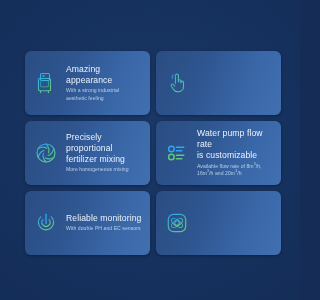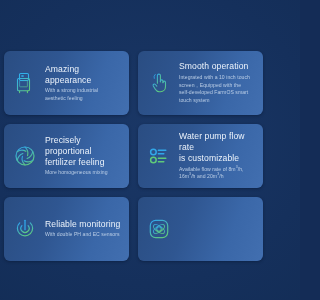--- a/index.html
+++ b/index.html
@@ -18,27 +18,28 @@
   #page {
     position: relative;
     width: 300px;
     height: 300px;
     background: radial-gradient(120% 110% at 50% 45%, #1a3766 0%, #15305c 45%, #112a50 100%);
     box-sizing: border-box;
   }
 
   .grid {
     position: absolute;
-    left: 4px;
+    left: 25px;
     top: 51px;
     width: 259px;
     display: grid;
     grid-template-columns: 125px 125px;
     grid-column-gap: 9px;
     grid-row-gap: 9px;
+    gap: 6px;
   }
 
   .card {
     position: relative;
     height: 64px;
     border-radius: 6px;
     background: linear-gradient(110deg, #2a4d82 0%, #2f5691 38%, #3a67a8 72%, #426fb0 100%);
     box-shadow: 0 1px 3px rgba(6, 20, 44, 0.45);
     display: flex;
     align-items: center;
@@ -140,27 +141,20 @@
                 <stop offset="0%" stop-color="#31a6e8"></stop>
                 <stop offset="100%" stop-color="#5fc97a"></stop>
               </linearGradient>
             </defs>
             <path d="M10.4 12.3V4.6a1.5 1.5 0 1 1 3 0v6.1" stroke="url(#g2)" stroke-width="1.1" stroke-linecap="round"></path>
             <path d="M13.4 10.7v-.5a1.3 1.3 0 1 1 2.6 0v1.4" stroke="url(#g2)" stroke-width="1.1" stroke-linecap="round"></path>
             <path d="M16 11.6v-.2a1.25 1.25 0 1 1 2.5 0v4.1c0 3-2.1 5.2-5 5.2h-1.2c-2 0-3.1-.9-4-2.4l-2-3.3a1.3 1.3 0 0 1 2.1-1.5l1.4 1.6" stroke="url(#g2)" stroke-width="1.1" stroke-linecap="round" stroke-linejoin="round"></path>
             <path d="M7.2 7.4a3.6 3.6 0 0 1 1-4" stroke="#31a6e8" stroke-width="1" stroke-linecap="round" opacity="0.85"></path>
           </svg>
         </span>
-        <div class="text-wrap">
-          <p class="card-title">Smooth operation</p>
-          <p class="card-desc">Integrated with a 10 inch touch
-screen，Equipped with the
-self-developed FarmOS smart
-touch system</p>
-        </div>
       </div>
     </div>
 
     <div class="card">
       <div class="card-inner">
         <span class="icon-wrap">
           <svg width="24" height="24" viewBox="0 0 24 24" fill="none">
             <defs>
               <linearGradient id="g3" x1="0.15" y1="0" x2="0.85" y2="1">
                 <stop offset="0%" stop-color="#31a6e8"></stop>
@@ -171,21 +165,21 @@
             <path d="M12 3.1c2.6 2.5 3.5 5.4 2.6 8.5" stroke="url(#g3)" stroke-width="1.1" stroke-linecap="round"></path>
             <path d="M19.7 7.6c-.6 3.5-2.5 5.8-5.6 6.9" stroke="url(#g3)" stroke-width="1.1" stroke-linecap="round"></path>
             <path d="M19.7 16.4c-3 1.9-5.9 2-8.6.3" stroke="url(#g3)" stroke-width="1.1" stroke-linecap="round"></path>
             <path d="M12 20.9c-2.6-2.5-3.5-5.4-2.6-8.5" stroke="url(#g3)" stroke-width="1.1" stroke-linecap="round"></path>
             <path d="M4.3 16.4c.6-3.5 2.5-5.8 5.6-6.9" stroke="url(#g3)" stroke-width="1.1" stroke-linecap="round"></path>
             <path d="M4.3 7.6c3-1.9 5.9-2 8.6-.3" stroke="url(#g3)" stroke-width="1.1" stroke-linecap="round"></path>
           </svg>
         </span>
         <div class="text-wrap">
           <p class="card-title">Precisely proportional
-fertilizer feeling</p>
+fertilizer mixing</p>
           <p class="card-desc">More homogeneous mixing</p>
         </div>
       </div>
     </div>
 
     <div class="card text-heavy">
       <div class="card-inner">
         <span class="icon-wrap">
           <svg width="24" height="24" viewBox="0 0 24 24" fill="none">
             <circle cx="6.4" cy="8" r="2.8" stroke="#31a6e8" stroke-width="1.5"></circle>

